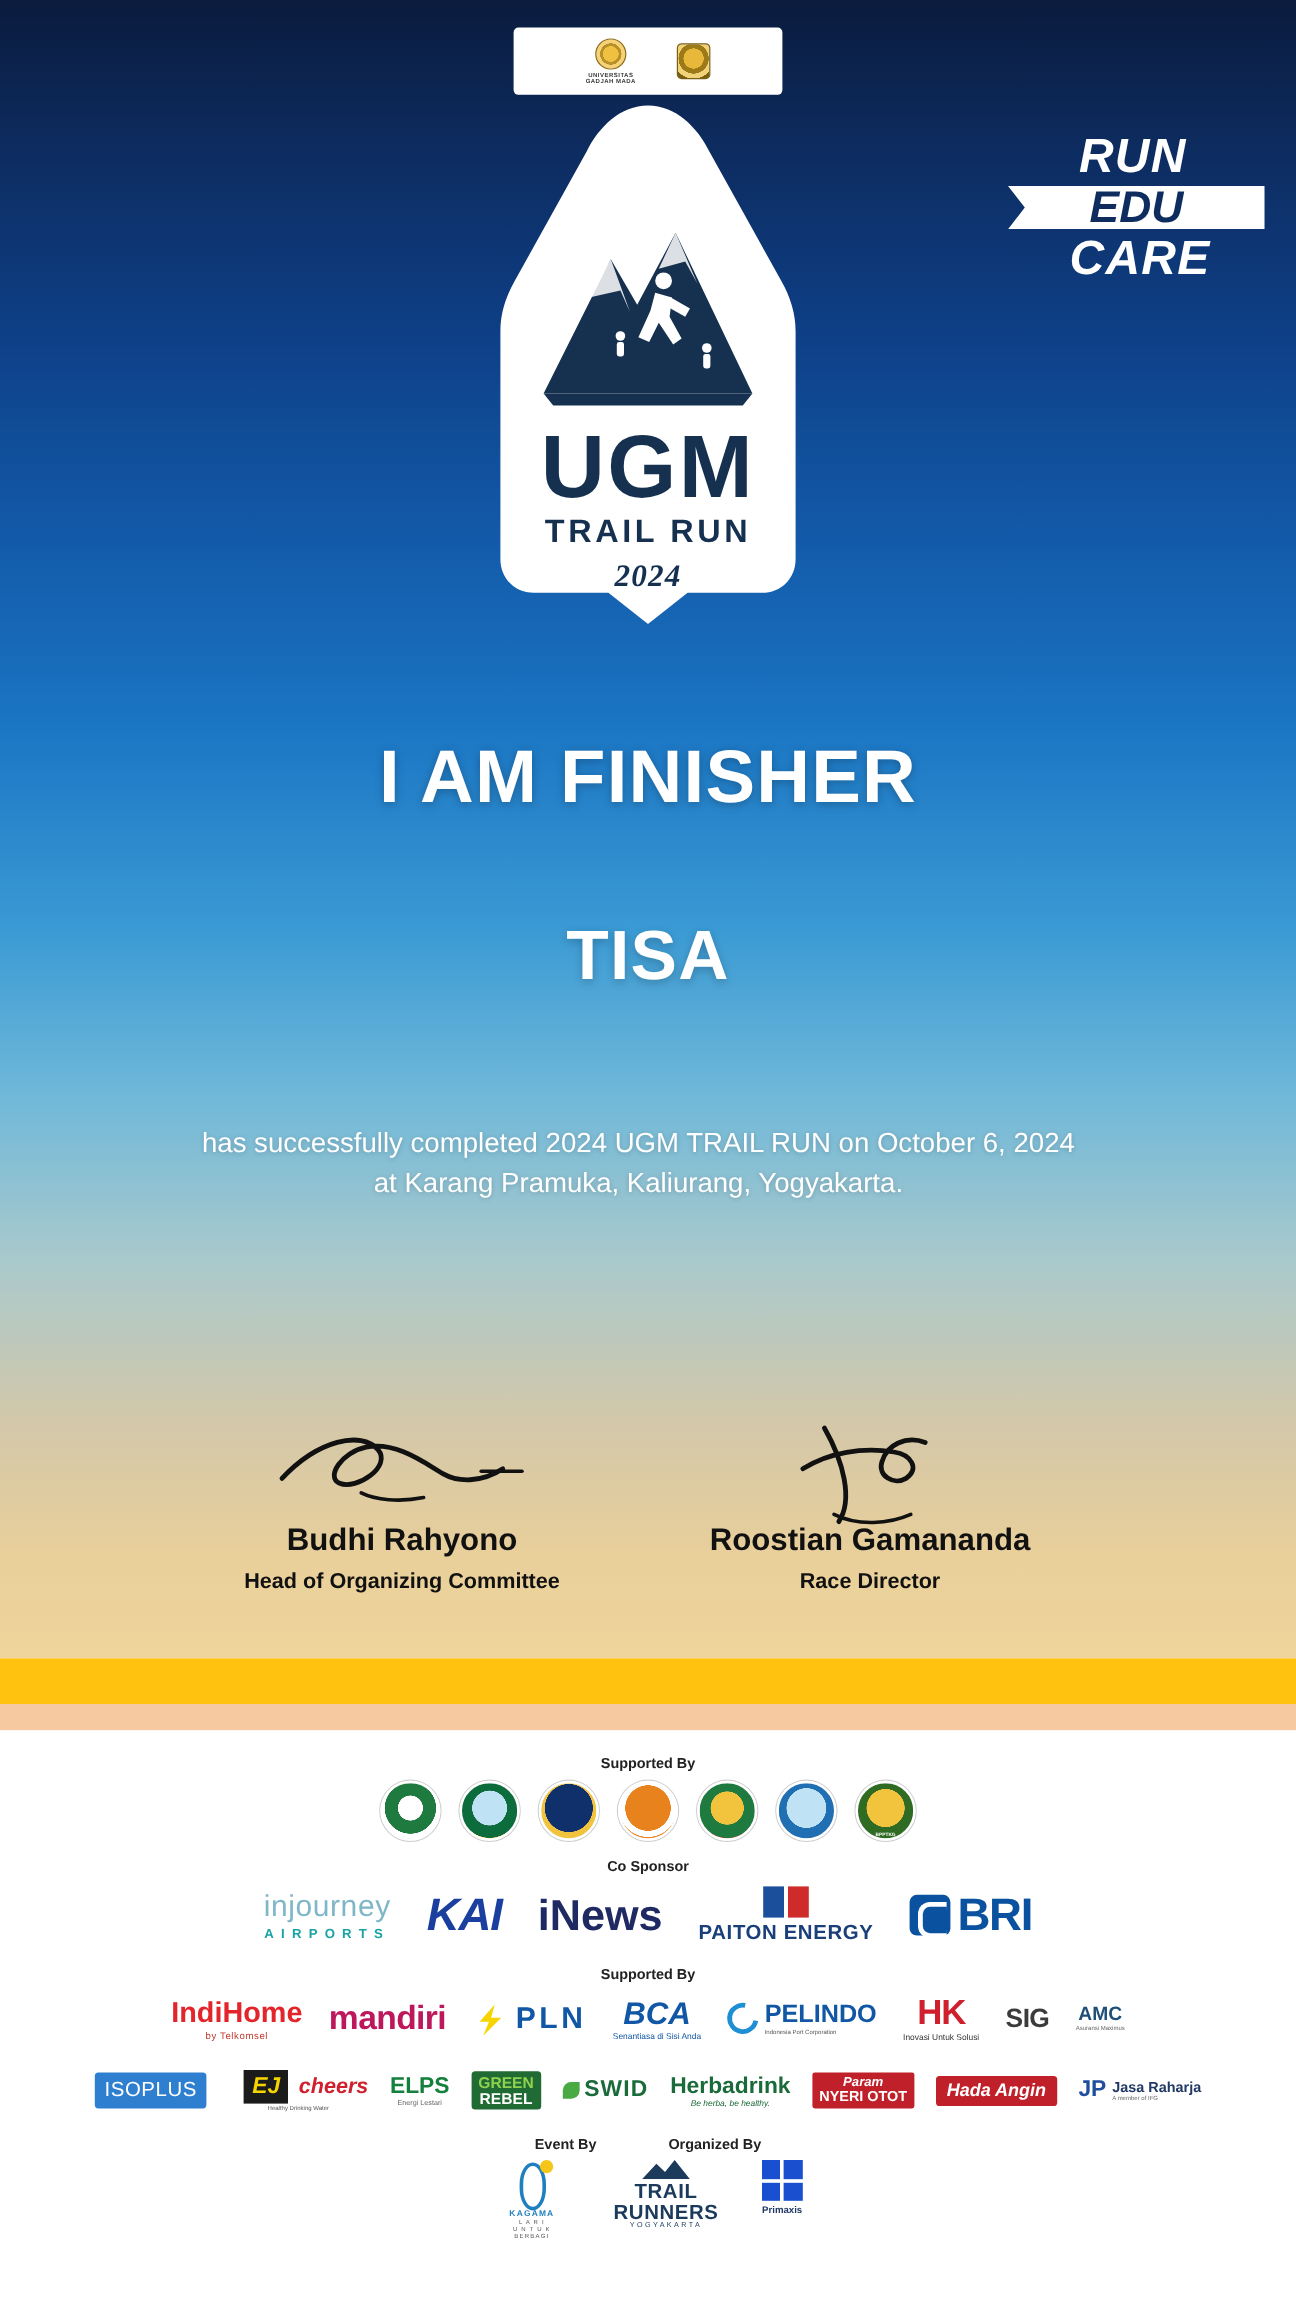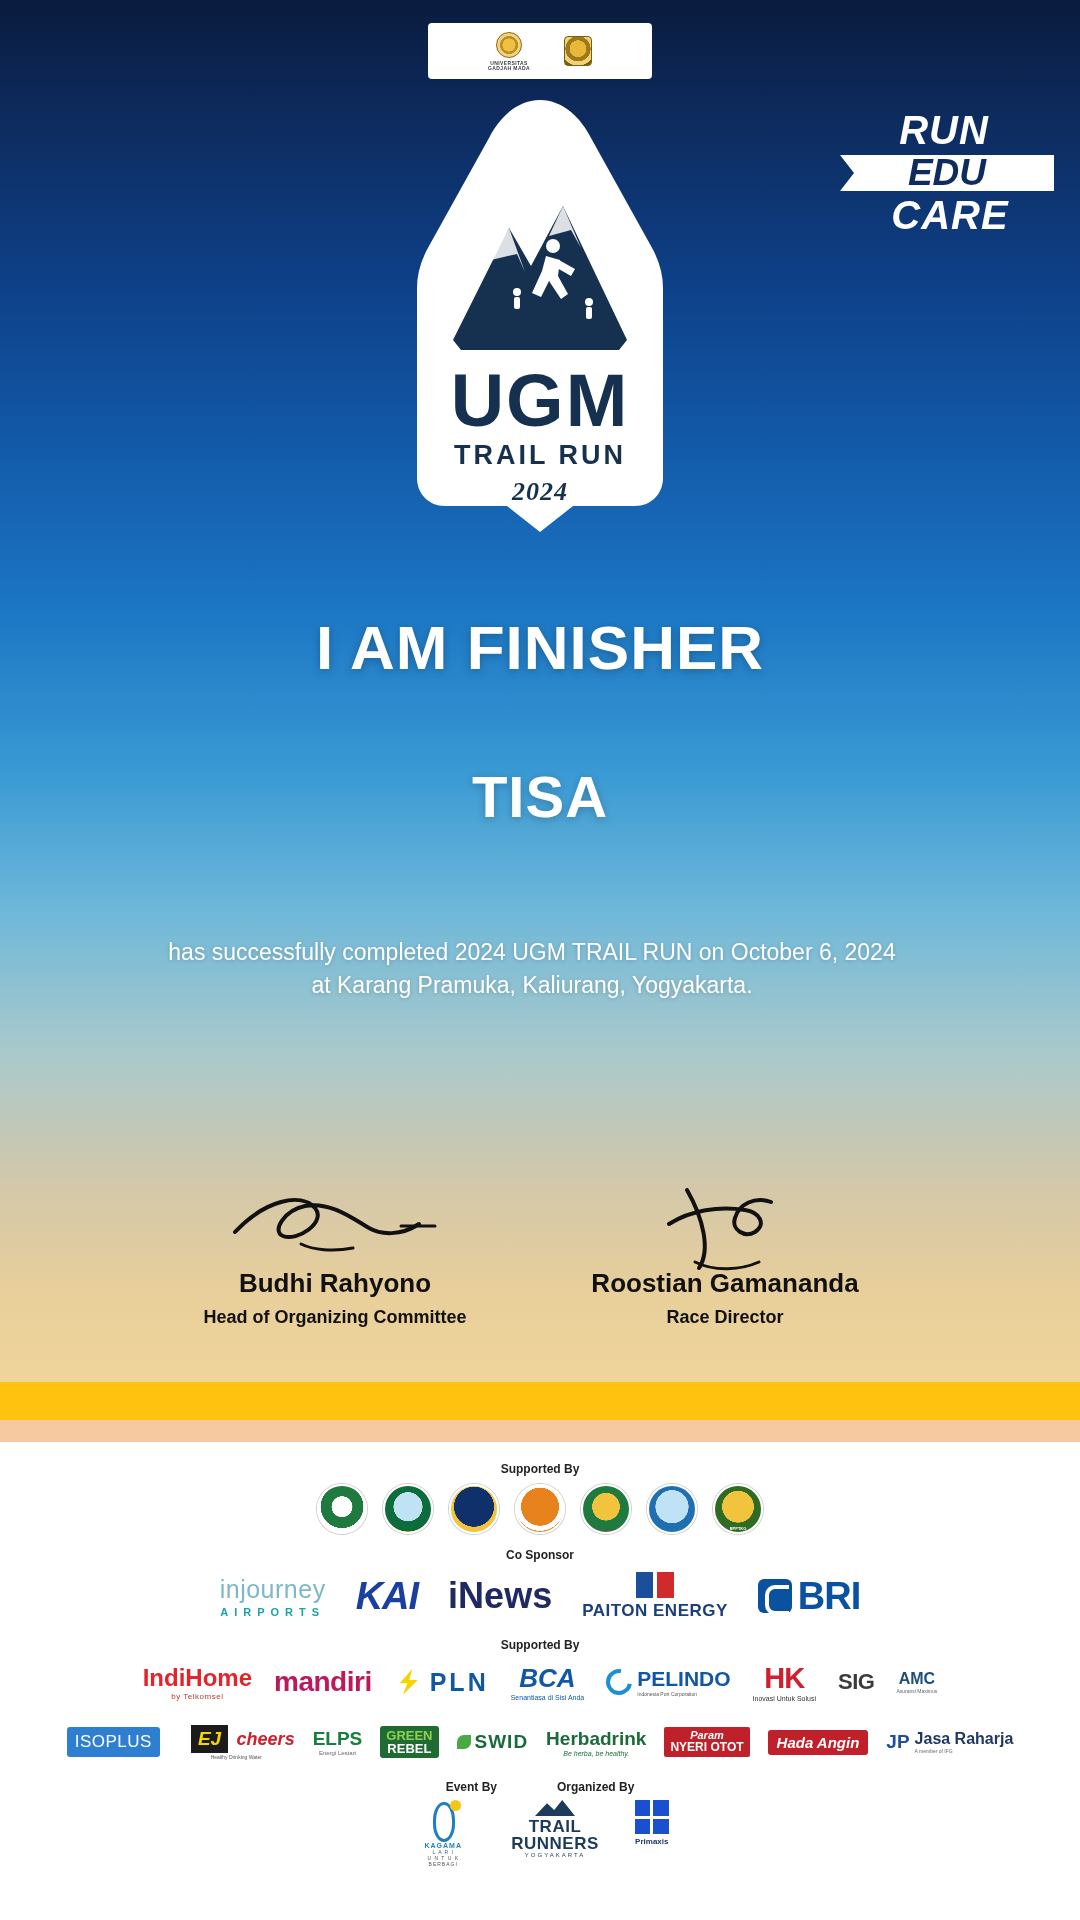--- a/index.html
+++ b/index.html
@@ -103,21 +103,21 @@
     background:
       radial-gradient(circle at 50% 42%, #e8b83a 0 40%, #9c7a18 41% 60%, #f2d279 61% 80%, #7a5f12 81% 100%);
     border: 1px solid #7a5f12;
     box-sizing: border-box;
   }
 
   
   .emblem {
     position: absolute;
     left: 413px;
-    top: 96px;
+    top: 84px;
     width: 254px;
     height: 440px;
   }
   .emblem svg { display: block; }
 
   
   .run-edu-care {
     position: absolute;
     left: 840px;
     top: 110px;
@@ -311,21 +311,21 @@
     border: 4px solid #ffffff; border-radius: 10px 0 0 10px; border-right: none;
   }
   .lg-bri .txt { font-size: 38px; color: #0a52a0; font-weight: bold; letter-spacing: -1px; }
 
   
   .sup2-row { gap: 22px; margin-top: 6px; height: 48px; }
   .lg-indihome { text-align: center; }
   .lg-indihome .main { font-size: 24px; font-weight: bold; color: #e3242b; }
   .lg-indihome .sub { font-size: 8px; color: #c0392b; letter-spacing: 0.5px; }
   .lg-mandiri { font-size: 28px; color: #be185d; font-weight: bold; letter-spacing: -0.5px; }
-  .lg-pln { display: flex; align-items: center; gap: 6px; }
+  .lg-pln { display: flex; align-items: flex-end; gap: 6px; }
   .lg-pln .bolt {
     width: 30px; height: 26px; background: #f5d400;
     clip-path: polygon(62% 0, 20% 55%, 46% 55%, 30% 100%, 80% 42%, 52% 42%);
   }
   .lg-pln .txt { font-size: 25px; color: #1257a5; font-weight: bold; letter-spacing: 3px; }
   .lg-bca { text-align: center; }
   .lg-bca .main { font-size: 26px; color: #1257a5; font-weight: bold; font-style: italic; }
   .lg-bca .sub { font-size: 7px; color: #1257a5; }
   .lg-pelindo { display: flex; align-items: center; gap: 5px; }
   .lg-pelindo .swoosh {
@@ -373,21 +373,21 @@
     padding: 3px 6px; border-radius: 2px;
   }
   .lg-param .l1 { font-size: 11px; font-weight: bold; font-style: italic; line-height: 1.05; }
   .lg-param .l2 { font-size: 12px; font-weight: bold; line-height: 1.05; }
   .lg-hadaangin {
     background: #c0202a; color: #ffffff; font-size: 15px; font-style: italic;
     font-weight: bold; padding: 4px 9px; border-radius: 3px;
   }
   .lg-jasa { display: flex; align-items: center; gap: 5px; }
   .lg-jasa .mark { font-size: 19px; color: #1f4e9c; font-weight: bold; }
-  .lg-jasa .txt { font-size: 16px; color: #1f3864; font-weight: bold; }
+  .lg-jasa .txt { font-size: 12px; color: #1f3864; font-weight: bold; }
   .lg-jasa .sub { font-size: 5px; color: #666; }
 
   
   .eo-labels {
     display: flex;
     justify-content: center;
     gap: 60px;
     margin-top: 18px;
   }
   .eo-labels span { font-size: 12px; font-weight: bold; color: #222222; }

